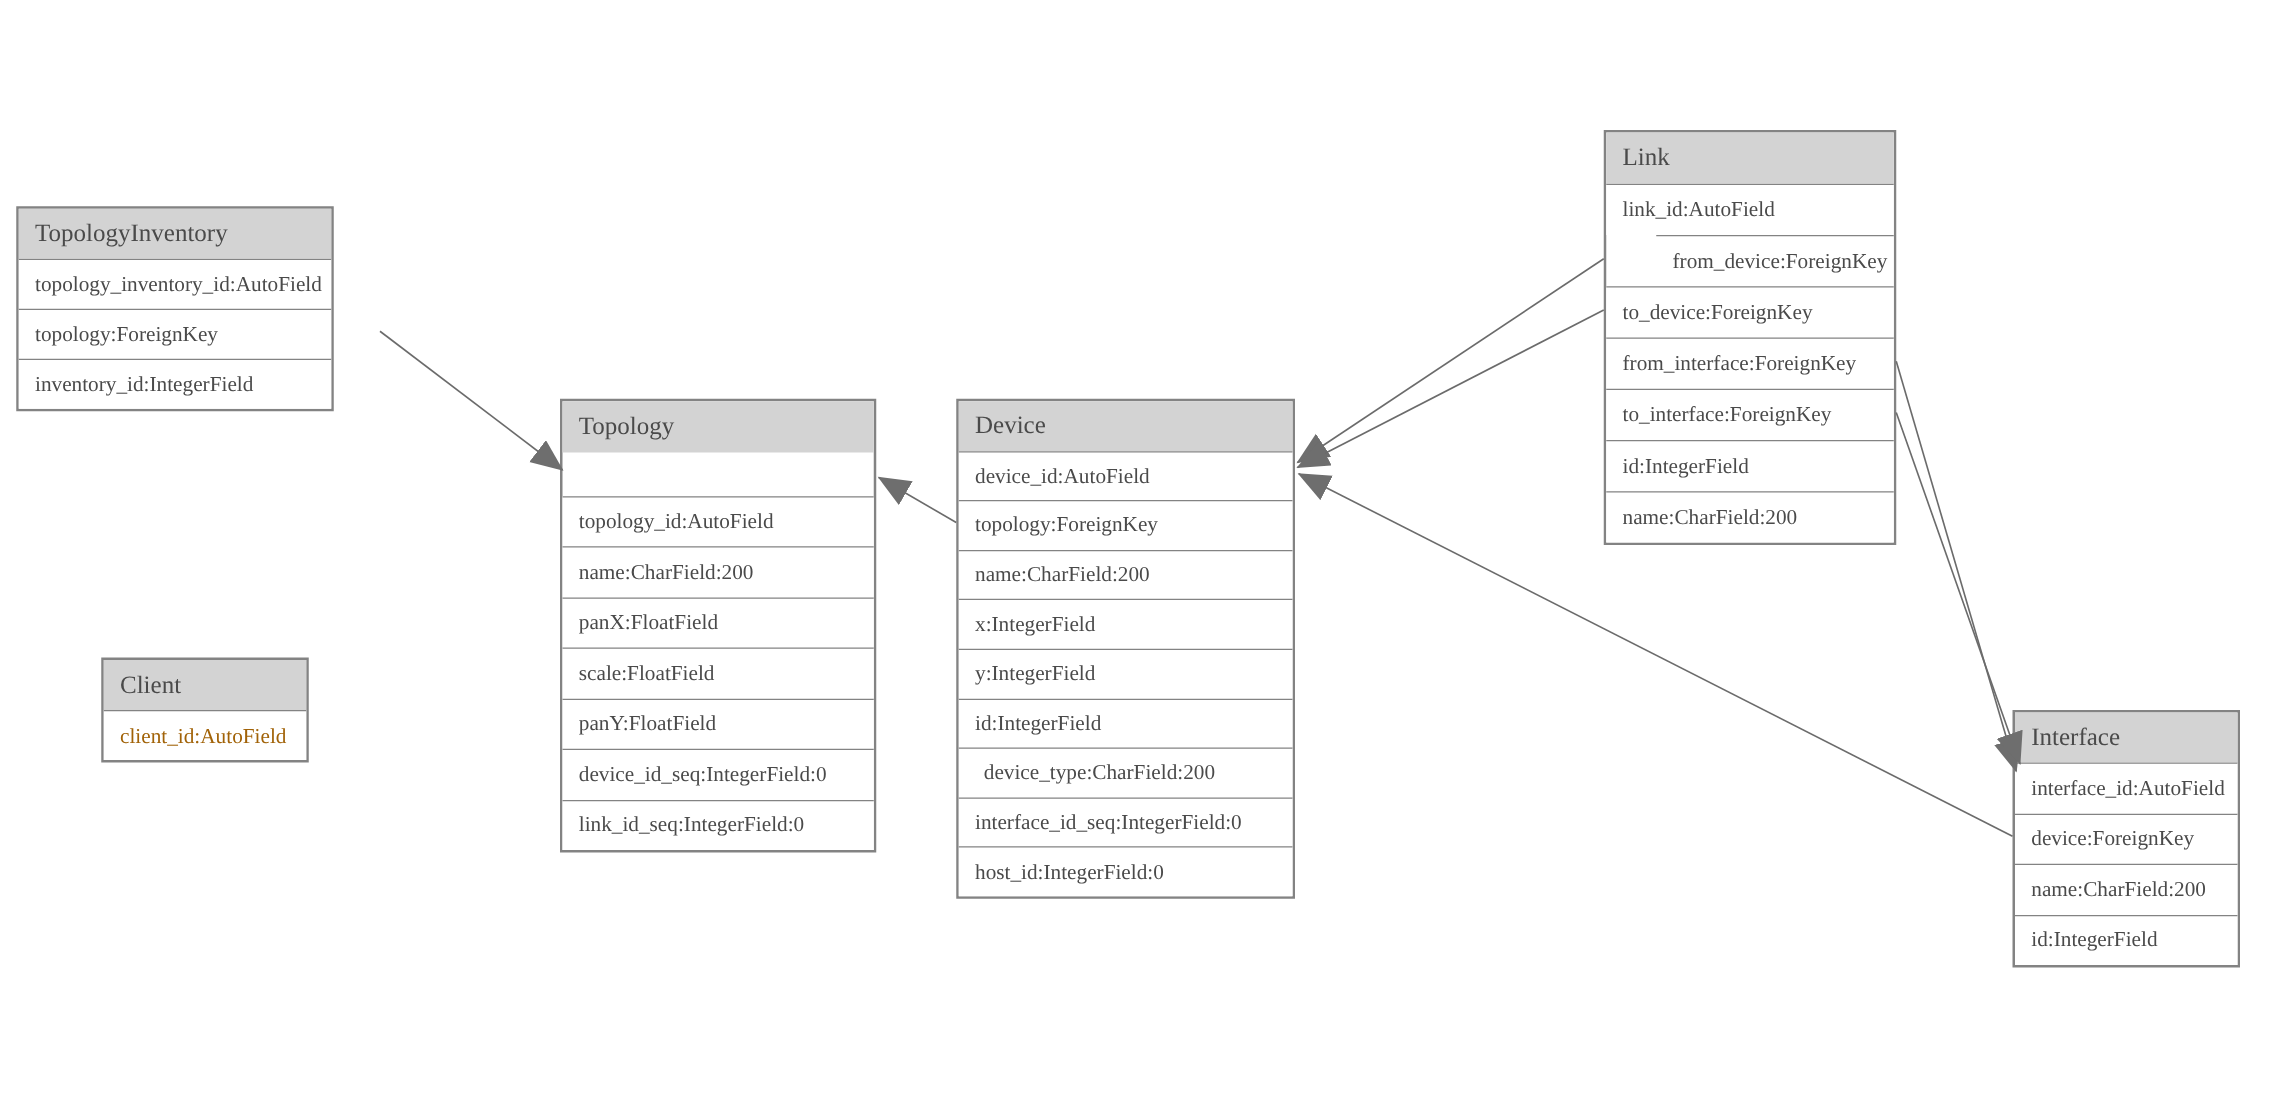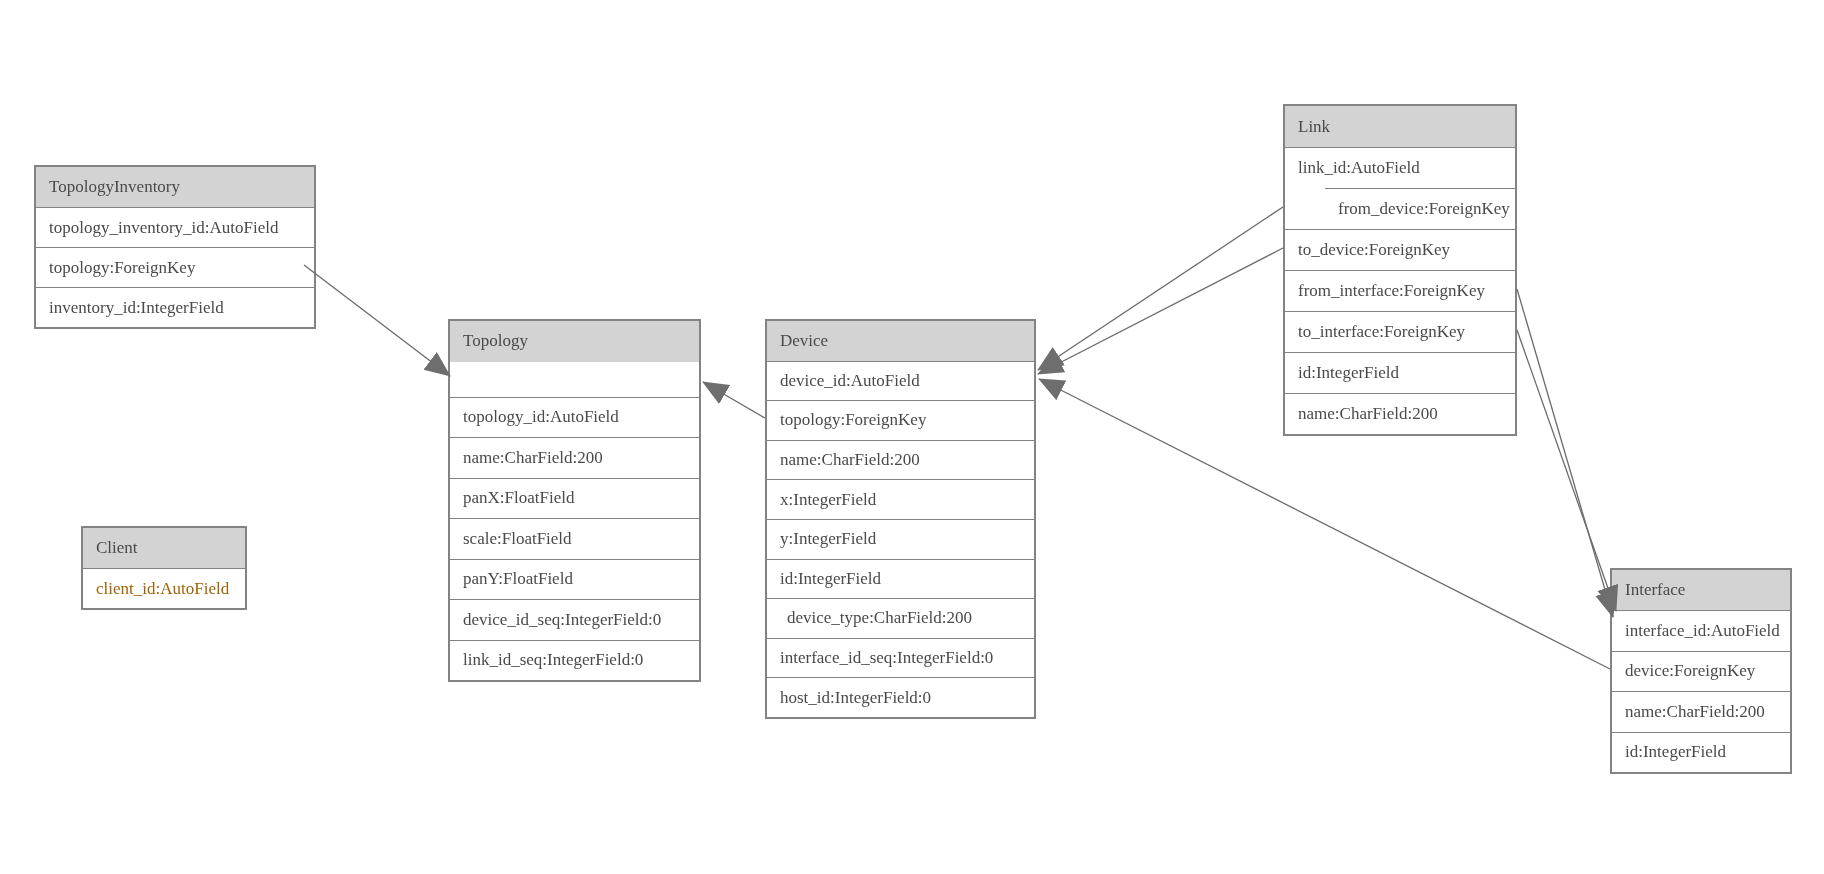--- a/index.html
+++ b/index.html
@@ -30,21 +30,21 @@
     border: 2px solid #838383;
     background: #ffffff;
     z-index: 1;
   }
   .entity .hdr {
     box-sizing: border-box;
     display: flex;
     align-items: center;
     background: #d3d3d3;
     padding-left: 13px;
-    font-size: 17px;
+    font-size: 20px;
     color: #4a4a4a;
     white-space: nowrap;
     overflow: hidden;
     text-align: right;
   }
   .entity .row {
     box-sizing: border-box;
     display: flex;
     align-items: center;
     border-top: 1.5px solid #838383;
@@ -70,21 +70,21 @@
         <line x1="304" y1="265" x2="450" y2="376" stroke="#6b6b6b" stroke-width="1.3" marker-end="url(#arrowhead)"></line>
         <line x1="765" y1="418" x2="703" y2="382" stroke="#6b6b6b" stroke-width="1.3" marker-end="url(#arrowhead)"></line>
         <line x1="1283" y1="207" x2="1038" y2="370" stroke="#6b6b6b" stroke-width="1.3" marker-end="url(#arrowhead)"></line>
         <line x1="1283" y1="248" x2="1038" y2="374" stroke="#6b6b6b" stroke-width="1.3" marker-end="url(#arrowhead)"></line>
         <line x1="1517" y1="289" x2="1613" y2="617" stroke="#6b6b6b" stroke-width="1.3" marker-end="url(#arrowhead)"></line>
         <line x1="1517" y1="330" x2="1616" y2="611" stroke="#6b6b6b" stroke-width="1.3" marker-end="url(#arrowhead)"></line>
         <line x1="1610" y1="669" x2="1039" y2="379" stroke="#6b6b6b" stroke-width="1.3" marker-end="url(#arrowhead)"></line>
       </g>
   </svg>
   <div id="entities">
-      <div class="entity" style="left: 34px; top: 165px; width: 282px; border-color: rgb(131, 131, 131);">
+      <div class="entity" style="left: 13px; top: 165px; width: 254px; border-color: rgb(131, 131, 131);">
         <div class="hdr" style="height: 40px; background: rgb(211, 211, 211); color: rgb(74, 74, 74);">TopologyInventory</div>
         <div class="row" style="height: 40px; border-top-color: rgb(131, 131, 131); color: rgb(74, 74, 74);">topology_inventory_id:AutoField</div>
         <div class="row" style="height: 40px; border-top-color: rgb(131, 131, 131); color: rgb(74, 74, 74);">topology:ForeignKey</div>
         <div class="row" style="height: 40px; border-top-color: rgb(131, 131, 131); color: rgb(74, 74, 74);">inventory_id:IntegerField</div>
       </div>
       <div class="entity" style="left: 448px; top: 319px; width: 253px; border-color: rgb(131, 131, 131);">
         <div class="hdr" style="height: 40.5px; background: rgb(211, 211, 211); color: rgb(74, 74, 74);">Topology</div>
         <div class="row" style="height: 40.5px; border-top-color: rgb(131, 131, 131); color: rgb(74, 74, 74); margin-top: 35px;">topology_id:AutoField</div>
         <div class="row" style="height: 40.5px; border-top-color: rgb(131, 131, 131); color: rgb(74, 74, 74);">name:CharField:200</div>
         <div class="row" style="height: 40.5px; border-top-color: rgb(131, 131, 131); color: rgb(74, 74, 74);">panX:FloatField</div>

